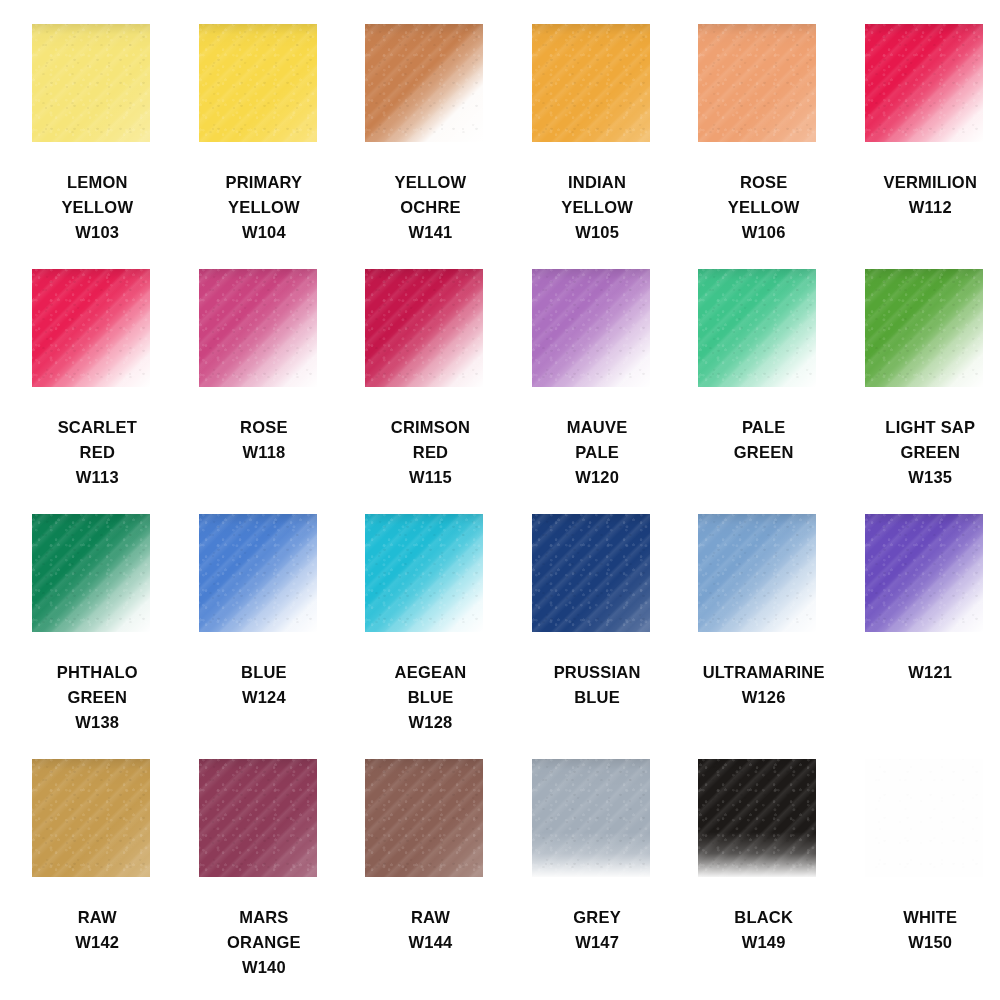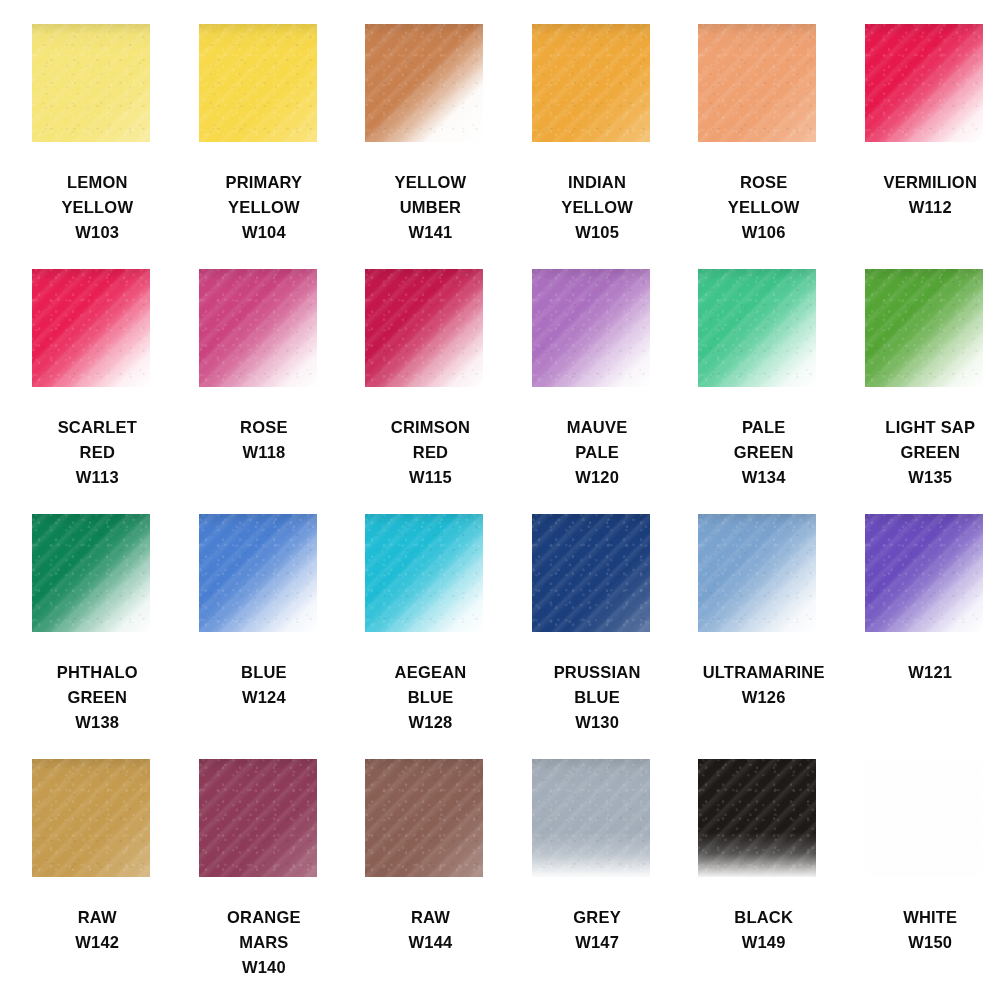--- a/index.html
+++ b/index.html
@@ -195,21 +195,21 @@
           <div class="swatch v-bloom">
             <div class="base" style="background: rgb(200, 128, 79);"></div>
             <div class="wash"></div>
             <div class="top-tint"></div>
             <div class="streak"></div>
             <div class="grain"></div>
           </div>
         </div>
         <div class="label">
           <span class="ln">YELLOW</span>
-          <span class="ln">UMBER</span>
+          <span class="ln">OCHRE</span>
           <span class="ln">W141</span>
         </div>
       </div>
       <div class="cell">
         <div class="swatch-wrap">
           <div class="swatch v-flat">
             <div class="base" style="background: rgb(239, 169, 59);"></div>
             <div class="wash"></div>
             <div class="top-tint"></div>
             <div class="streak"></div>
@@ -322,21 +322,20 @@
             <div class="base" style="background: rgb(63, 196, 139);"></div>
             <div class="wash"></div>
             <div class="top-tint"></div>
             <div class="streak"></div>
             <div class="grain"></div>
           </div>
         </div>
         <div class="label">
           <span class="ln">PALE</span>
           <span class="ln">GREEN</span>
-          <span class="ln">W134</span>
         </div>
       </div>
       <div class="cell">
         <div class="swatch-wrap">
           <div class="swatch">
             <div class="base" style="background: rgb(85, 165, 54);"></div>
             <div class="wash"></div>
             <div class="top-tint"></div>
             <div class="streak"></div>
             <div class="grain"></div>
@@ -401,21 +400,20 @@
             <div class="base" style="background: rgb(27, 62, 124);"></div>
             <div class="wash"></div>
             <div class="top-tint"></div>
             <div class="streak"></div>
             <div class="grain"></div>
           </div>
         </div>
         <div class="label">
           <span class="ln">PRUSSIAN</span>
           <span class="ln">BLUE</span>
-          <span class="ln">W130</span>
         </div>
       </div>
       <div class="cell">
         <div class="swatch-wrap">
           <div class="swatch">
             <div class="base" style="background: rgb(122, 163, 207);"></div>
             <div class="wash"></div>
             <div class="top-tint"></div>
             <div class="streak"></div>
             <div class="grain"></div>
@@ -459,22 +457,22 @@
         <div class="swatch-wrap">
           <div class="swatch v-flat">
             <div class="base" style="background: rgb(141, 59, 88);"></div>
             <div class="wash"></div>
             <div class="top-tint"></div>
             <div class="streak"></div>
             <div class="grain"></div>
           </div>
         </div>
         <div class="label">
+          <span class="ln">MARS</span>
           <span class="ln">ORANGE</span>
-          <span class="ln">MARS</span>
           <span class="ln">W140</span>
         </div>
       </div>
       <div class="cell">
         <div class="swatch-wrap">
           <div class="swatch v-flat">
             <div class="base" style="background: rgb(138, 96, 85);"></div>
             <div class="wash"></div>
             <div class="top-tint"></div>
             <div class="streak"></div>

